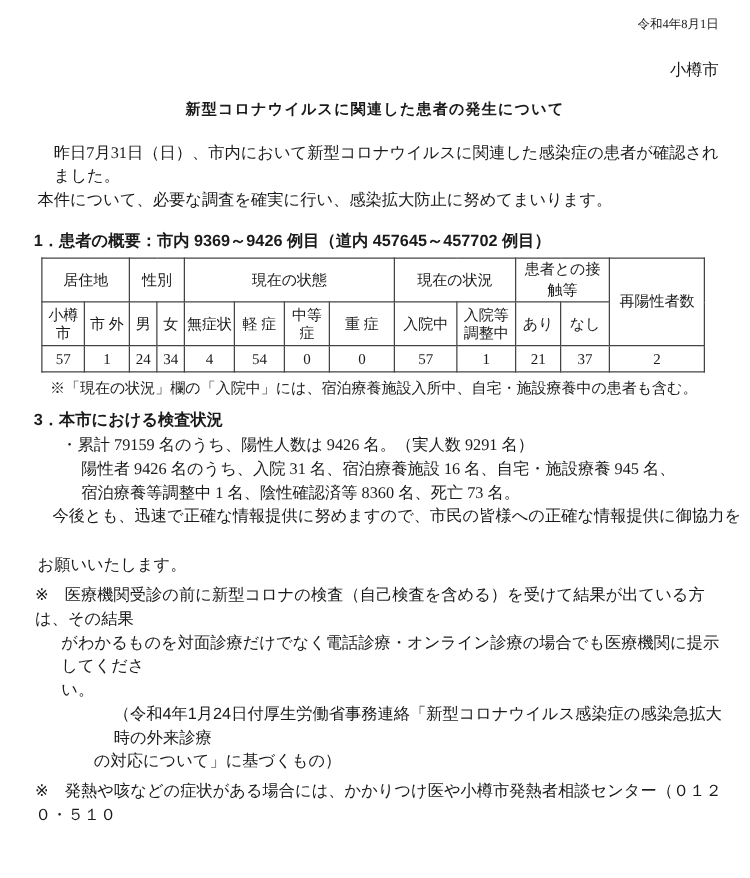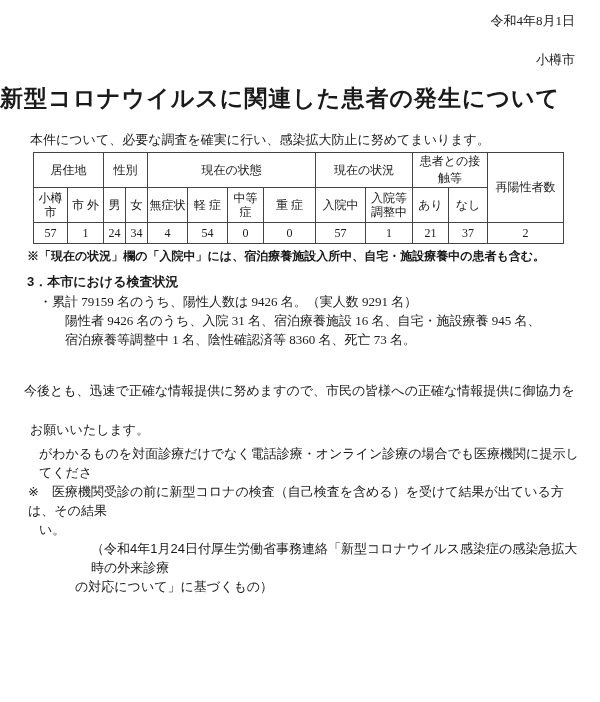--- a/index.html
+++ b/index.html
@@ -2,59 +2,61 @@
 <html><head>
 <meta charset="utf-8">
 <style>
   html,body{margin:0;padding:0;background:#ffffff;}
   .page{width:600px;height:702px;background:#ffffff;color:#1a1a1a;overflow:hidden;position:relative;}
   .serif{font-family:"Liberation Serif","DejaVu Serif",serif;}
   .sans{font-family:"Liberation Sans","DejaVu Sans",sans-serif;}
   .t13{font-size:13px;line-height:19px;}
   .t12{font-size:12px;line-height:17px;}
   .right{text-align:right;padding-right:25px;}
-  .date-line{margin-top:12px;font-size:13px;}
+  .date-line{margin-top:12px;font-size:10px;}
   .org-line{margin-top:21px;font-size:13px;}
-  .doc-title{margin-top:14px;font-size:23px;font-weight:bold;letter-spacing:1px;}
+  .doc-title{margin-top:14px;text-align:center;font-size:12px;font-weight:bold;letter-spacing:1px;}
   .intro{margin-top:16px;margin-left:30px;margin-right:18px;}
   .intro .first{padding-left:13px;}
   .sec-heading{margin-left:27px;font-size:13px;font-weight:bold;line-height:20px;}
   .s1-heading{margin-top:14px;}
   table.patients{border-collapse:collapse;table-layout:fixed;width:530px;margin:3px 0 0 33px;font-size:12px;}
   table.patients td{border:1px solid #444;text-align:center;vertical-align:middle;padding:0 1px;overflow:hidden;}
   tr.grow td{height:26px;}
   tr.srow td{height:34px;line-height:14px;}
   tr.vrow td{height:20px;}
-  .s1-note{margin-top:4px;margin-left:27px;font-weight:bold;}
+  .s1-note{margin-top:4px;margin-left:40px;}
   .s2-heading{margin-top:7px;}
-  .pl55{padding-left:39px;}
+  .pl55{padding-left:49px;}
   .pl65{padding-left:65px;}
-  .pl42{padding-left:24px;margin-top:32px;}
+  .pl42{padding-left:42px;}
   .pl30{padding-left:30px;margin-top:20px;}
   .pl28{padding-left:28px;}
   .pl62{padding-left:91px;}
   .pl75{padding-left:75px;}
   .s3-heading{margin-top:12px;}
   .notice{margin-top:5px;margin-right:12px;}
   .notice .nline{font-size:13px;line-height:19px;}
 </style>
 </head>
 <body>
 
 <div class="page serif">
 
   <div class="date-line right serif">令和4年8月1日</div>
   <div class="org-line right serif">小樽市</div>
 
   <div class="doc-title sans">新型コロナウイルスに関連した患者の発生について</div>
 
   <div class="intro serif t13">
+    <div class="first">昨日7月31日（日）、市内において新型コロナウイルスに関連した感染症の患者が確認されました。</div>
     <div>本件について、必要な調査を確実に行い、感染拡大防止に努めてまいります。</div>
   </div>
 
+  <div class="sec-heading s1-heading sans">1．患者の概要：市内 9369～9426 例目（道内 457645～457702 例目）</div>
 
   <table class="patients serif">
     <colgroup>
       <col style="width:34px">
         <col style="width:36px">
         <col style="width:22px">
         <col style="width:22px">
       <col style="width:40px">
         <col style="width:40px">
         <col style="width:36px">
@@ -110,24 +112,25 @@
 
   <div class="sec-heading s2-heading sans">3．本市における検査状況</div>
   <div class="serif t13 pl55">・累計 79159 名のうち、陽性人数は 9426 名。（実人数 9291 名）</div>
   <div class="serif t13 pl65">陽性者 9426 名のうち、入院 31 名、宿泊療養施設 16 名、自宅・施設療養 945 名、</div>
   <div class="serif t13 pl65">宿泊療養等調整中 1 名、陰性確認済等 8360 名、死亡 73 名。</div>
 
   <div class="serif t13 pl42">今後とも、迅速で正確な情報提供に努めますので、市民の皆様への正確な情報提供に御協力を</div>
   <div class="serif t13 pl30">お願いいたします。</div>
 
   <div class="notice sans">
+    <div class="nline pl28">※　医療機関受診の前に新型コロナの検査（自己検査を含める）を受けて結果が出ている方は、その結果</div>
     <div class="nline pl55">がわかるものを対面診療だけでなく電話診療・オンライン診療の場合でも医療機関に提示してくださ</div>
-    <div class="nline pl28">※　医療機関受診の前に新型コロナの検査（自己検査を含める）を受けて結果が出ている方は、その結果</div>
     <div class="nline pl55">い。</div>
     <div class="nline pl62">（令和4年1月24日付厚生労働省事務連絡「新型コロナウイルス感染症の感染急拡大時の外来診療</div>
     <div class="nline pl75">の対応について」に基づくもの）</div>
   </div>
 
   <div class="notice sans">
+    <div class="nline pl28">※　発熱や咳などの症状がある場合には、かかりつけ医や小樽市発熱者相談センター（０１２０・５１０</div>
 
   </div>
 
 </div>
 
 </body></html>

